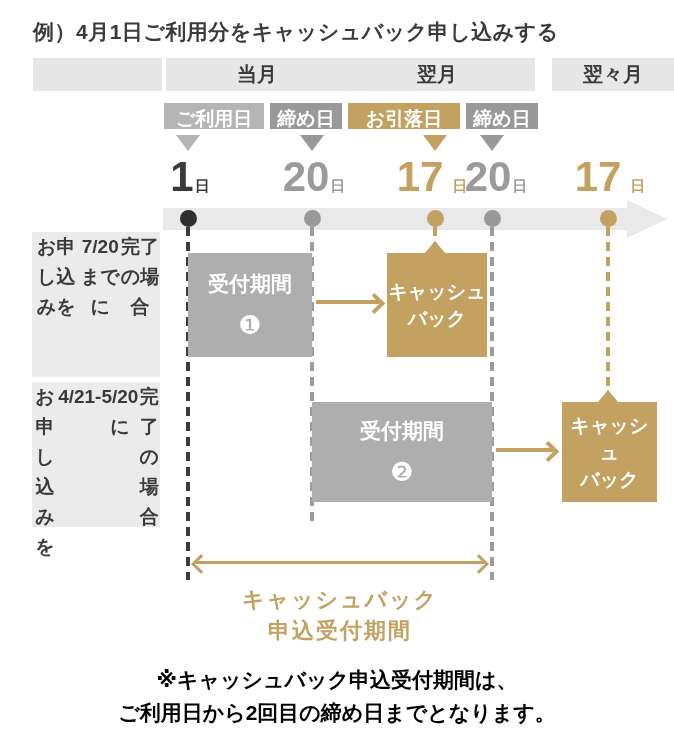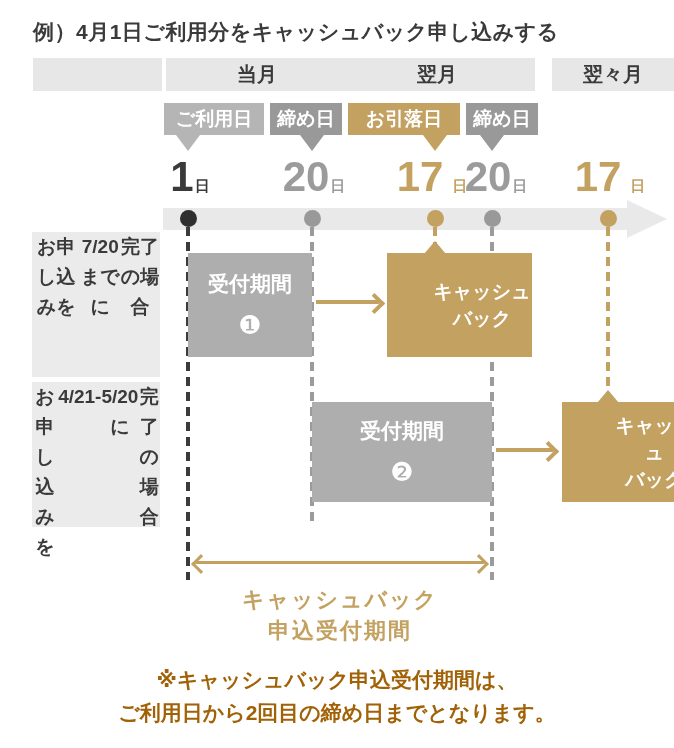--- a/index.html
+++ b/index.html
@@ -10,21 +10,21 @@
 
   
   .hcell{position:absolute;top:58px;height:33px;background:#e7e7e7;color:#3a3a3a;
          font-size:20px;font-weight:bold;text-align:center;line-height:33px;}
   .hc0{left:33px;width:129px;}
   .hc1{left:166px;width:182px;}
   .hc2{left:339px;width:196px;}
   .hc3{left:552px;width:122px;}
 
   
-  .tag{position:absolute;top:103px;height:32px;color:#fff;font-size:19px;font-weight:bold;
+  .tag{position:absolute;top:103px;height:26px;color:#fff;font-size:19px;font-weight:bold;
        text-align:center;line-height:32px;}
   .tag.light{background:#b5b5b5;}
   .tag.gray{background:#999999;}
   .tag.gold{background:#c3a161;}
   .t0{left:164px;width:100px;}
   .t1{left:270px;width:72px;}
   .t2{left:348px;width:112px;}
   .t3{left:466px;width:72px;}
   .tag-tri{position:absolute;top:135px;width:0;height:0;
            border-left:12px solid transparent;border-right:12px solid transparent;}
@@ -59,21 +59,21 @@
   .case2{top:382px;height:145px;}
 
   
   .pbox{position:absolute;background:#aeaeae;color:#fff;display:flex;flex-direction:column;
         justify-content:center;align-items:center;text-align:center;gap:12px;}
   .pbox .pl{font-size:21px;font-weight:bold;line-height:28px;}
   .pbox .pn{font-size:26px;line-height:30px;}
   .p1{left:188px;top:253px;width:124px;height:104px;}
   .p2{left:312px;top:402px;width:180px;height:100px;}
   .gbox{position:absolute;background:#c3a161;color:#fff;font-size:19px;font-weight:bold;
-        display:flex;flex-direction:column;justify-content:center;text-align:center;line-height:27px;padding-left:45px;}
+        display:flex;flex-direction:column;justify-content:center;text-align:center;line-height:27px;}
   .g1{left:387px;top:253px;width:100px;height:104px;}
   .g2{left:562px;top:402px;width:95px;height:100px;}
   .notch{position:absolute;top:-12px;width:0;height:0;
          border-left:11px solid transparent;border-right:11px solid transparent;border-bottom:13px solid #c3a161;}
   .n1{left:37px;} .n2{left:35px;}
 
   
   .garrow{position:absolute;height:24px;}
   .garrow .shaft{position:absolute;left:0;right:5px;top:10px;height:4px;background:#c3a161;}
   .garrow .head{position:absolute;right:2px;top:6px;width:11px;height:11px;
@@ -85,21 +85,21 @@
   .darrow{position:absolute;left:192px;top:551px;width:296px;height:24px;}
   .darrow .shaft{position:absolute;left:4px;right:4px;top:10px;height:3px;background:#c3a161;}
   .darrow .headR{position:absolute;right:2px;top:6px;width:11px;height:11px;
                  border-top:3px solid #c3a161;border-right:3px solid #c3a161;transform:rotate(45deg);}
   .darrow .headL{position:absolute;left:2px;top:6px;width:11px;height:11px;
                  border-bottom:3px solid #c3a161;border-left:3px solid #c3a161;transform:rotate(45deg);}
 
   .summary{position:absolute;left:140px;top:584px;width:400px;text-align:center;
            color:#c3a161;font-size:22px;font-weight:bold;line-height:31px;letter-spacing:2px;}
   .footnote{position:absolute;left:0;top:663px;width:674px;text-align:center;
-            color:#a16207;font-size:21px;font-weight:bold;line-height:33px;}
+            color:#000000;font-size:21px;font-weight:bold;line-height:33px;}
 </style>
 </head>
 <body>
 
 <div class="stage">
 
   <div class="title">例）4月1日ご利用分をキャッシュバック申し込みする</div>
 
   <div class="hcell hc0"></div>
   <div class="hcell hc1">当月</div>

